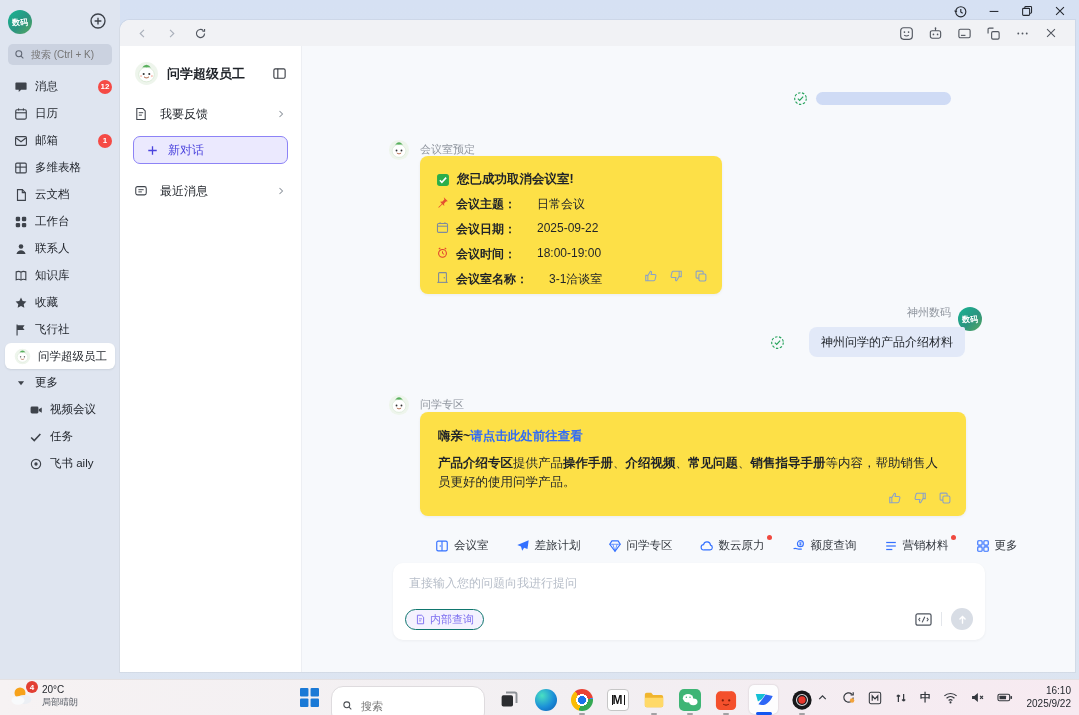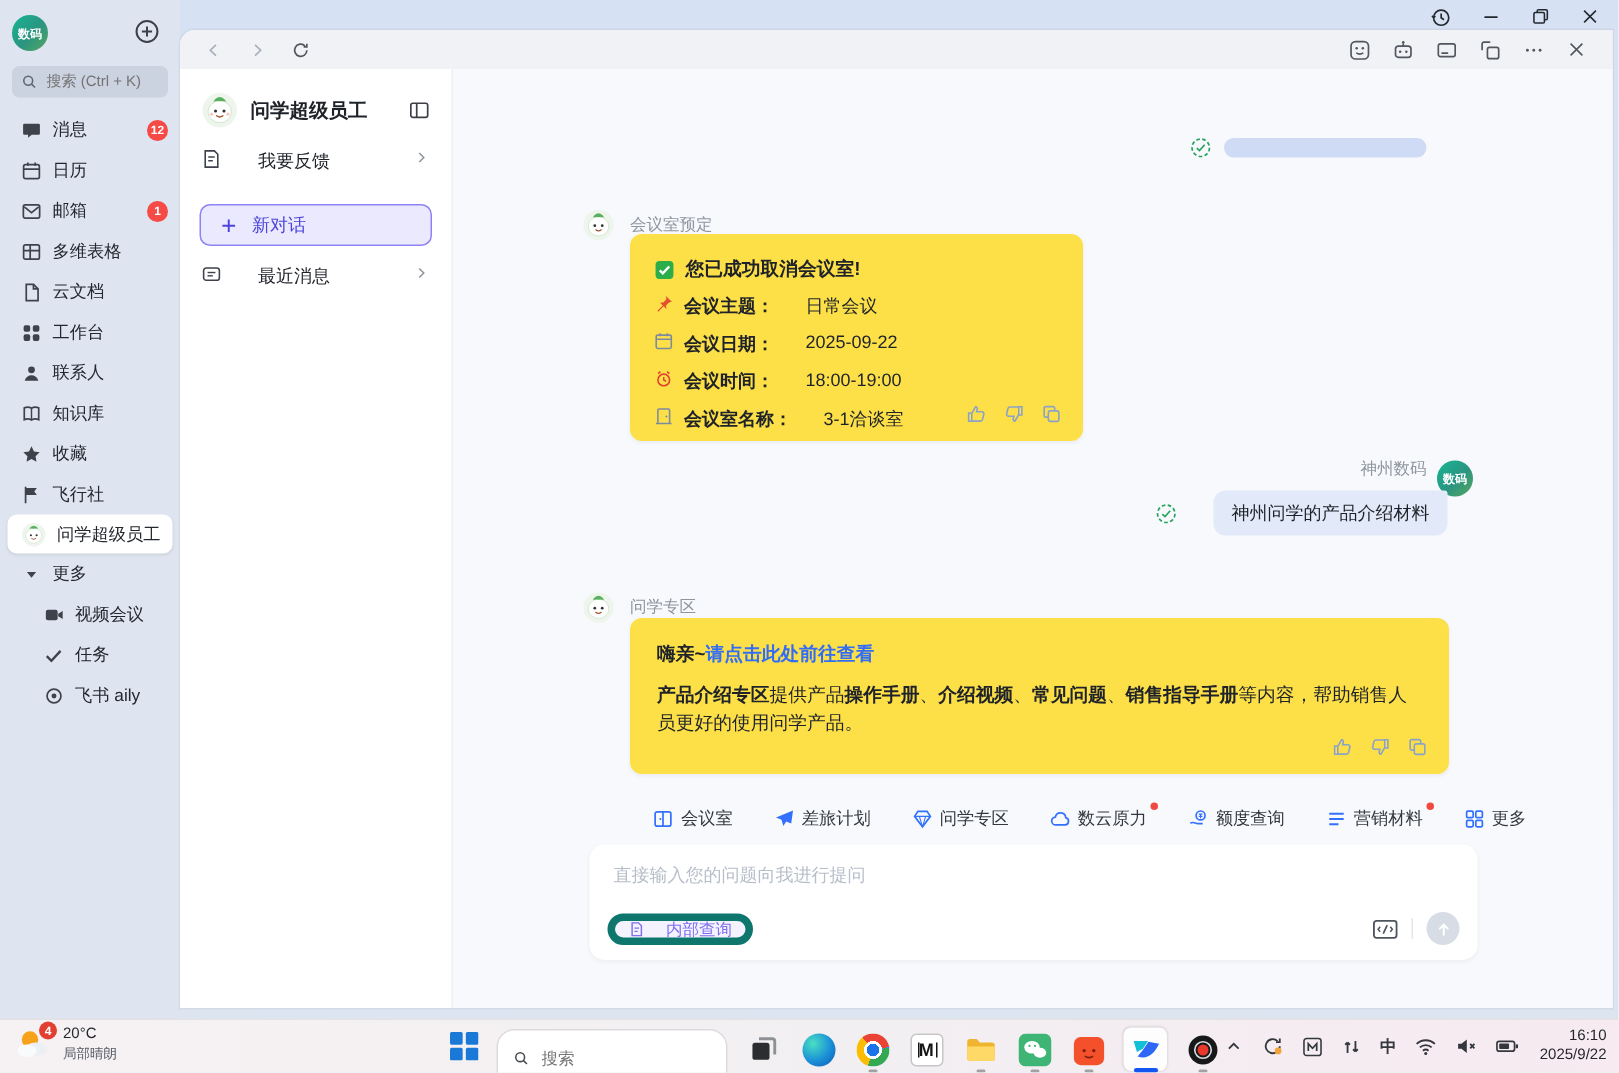--- a/index.html
+++ b/index.html
@@ -43,21 +43,21 @@
   .bw-right{margin-left:auto;display:flex;align-items:center;gap:13px;color:#51565f}
 
   .bw-body{display:flex;height:626px}
 
   
   .panel{width:182px;background:#fff;border-right:1px solid #edeff3;box-sizing:border-box}
   .p-header{display:flex;align-items:center;gap:8px;padding:15px 13px 13px 14px}
   .mascot-md{width:25px;height:25px;flex:none}
   .p-title{font-size:13px;font-weight:bold;flex:1;white-space:nowrap}
   .p-collapse{background:none;border:none;padding:0;width:16px;height:16px;color:#3b3f46}
-  .p-item{height:30px;display:flex;gap:24px;padding:0 14px;font-size:12px;color:#1f2329;cursor:pointer}
+  .p-item{height:30px;display:flex;align-items:center;gap:12px;padding:0 14px;font-size:12px;color:#1f2329;cursor:pointer}
   .p-item .pic{width:14px;height:14px;color:#3e434b;flex:none}
   .p-item .chev{margin-left:auto;color:#8f959e;width:12px;height:12px}
   .p-new{margin:7px 13px 0;height:28px;border:1px solid #8d83f6;background:#ebe9fe;border-radius:7px;display:flex;align-items:center;gap:9px;
     padding:0 12px;color:#4b43dd;font-size:12px;font-weight:500;cursor:pointer;box-sizing:border-box}
   .p-new .pic{width:13px;height:13px;color:#4b43dd}
   .p-recent{margin-top:12px}
 
   
   .chat{flex:1;background:#f7f9fc;position:relative;overflow:hidden}
   .skel-row{position:absolute;top:45px;right:124px;display:flex;align-items:center;gap:8px}
@@ -95,22 +95,22 @@
   .toolbar{position:absolute;left:133px;top:492px;display:flex;align-items:center;gap:27px}
   .titem{display:flex;align-items:center;gap:5px;font-size:11.5px;color:#33383f;cursor:pointer;position:relative;white-space:nowrap}
   .titem .tic{width:14px;height:14px;color:#3370ff;flex:none}
   .reddot{position:absolute;top:-3px;right:-7px;width:5px;height:5px;border-radius:50%;background:#f0493f}
 
   .inputcard{position:absolute;left:91px;top:517px;width:592px;height:77px;background:#fff;border-radius:10px;
     box-shadow:0 1px 3px rgba(31,35,41,.05)}
   .inputcard textarea{position:absolute;left:14px;top:10px;width:560px;height:34px;border:none;outline:none;resize:none;
     font-size:12px;font-family:Liberation Serif, serif;color:#1f2329;background:transparent}
   .inputcard textarea::placeholder{color:#b7bec9}
-  .scope-pill{position:absolute;left:12px;bottom:10px;height:21px;border:5px solid #0f766e;background:#f4f2fe;border-radius:11px;
-    display:flex;align-items:center;gap:14px;padding:0 9px;font-size:11px;color:#7d6ff0;cursor:pointer;box-sizing:border-box}
+  .scope-pill{position:absolute;left:12px;bottom:10px;height:21px;border:1px solid #0f766e;background:#f4f2fe;border-radius:11px;
+    display:flex;align-items:center;gap:4px;padding:0 9px;font-size:11px;color:#7d6ff0;cursor:pointer;box-sizing:border-box}
   .scope-pill .pic{width:11px;height:11px}
   .in-right{position:absolute;right:12px;bottom:10px;display:flex;align-items:center;gap:9px}
   .kbd-btn{background:none;border:none;padding:0;width:17px;height:15px;color:#4e545e}
   .vline{width:1px;height:14px;background:#e3e6eb}
   .send{width:22px;height:22px;border-radius:50%;background:#d8dde5;border:none;display:flex;align-items:center;justify-content:center;padding:0}
 
   
   .taskbar{position:absolute;left:0;bottom:0;width:1079px;height:35px;
     background:linear-gradient(90deg,#f6f2f3 0%,#f2eff2 55%,#f7eaf1 100%);border-top:1px solid #e4e1e3}
   .weather{position:absolute;left:10px;top:4px;display:flex;gap:8px;align-items:flex-start;cursor:pointer}

